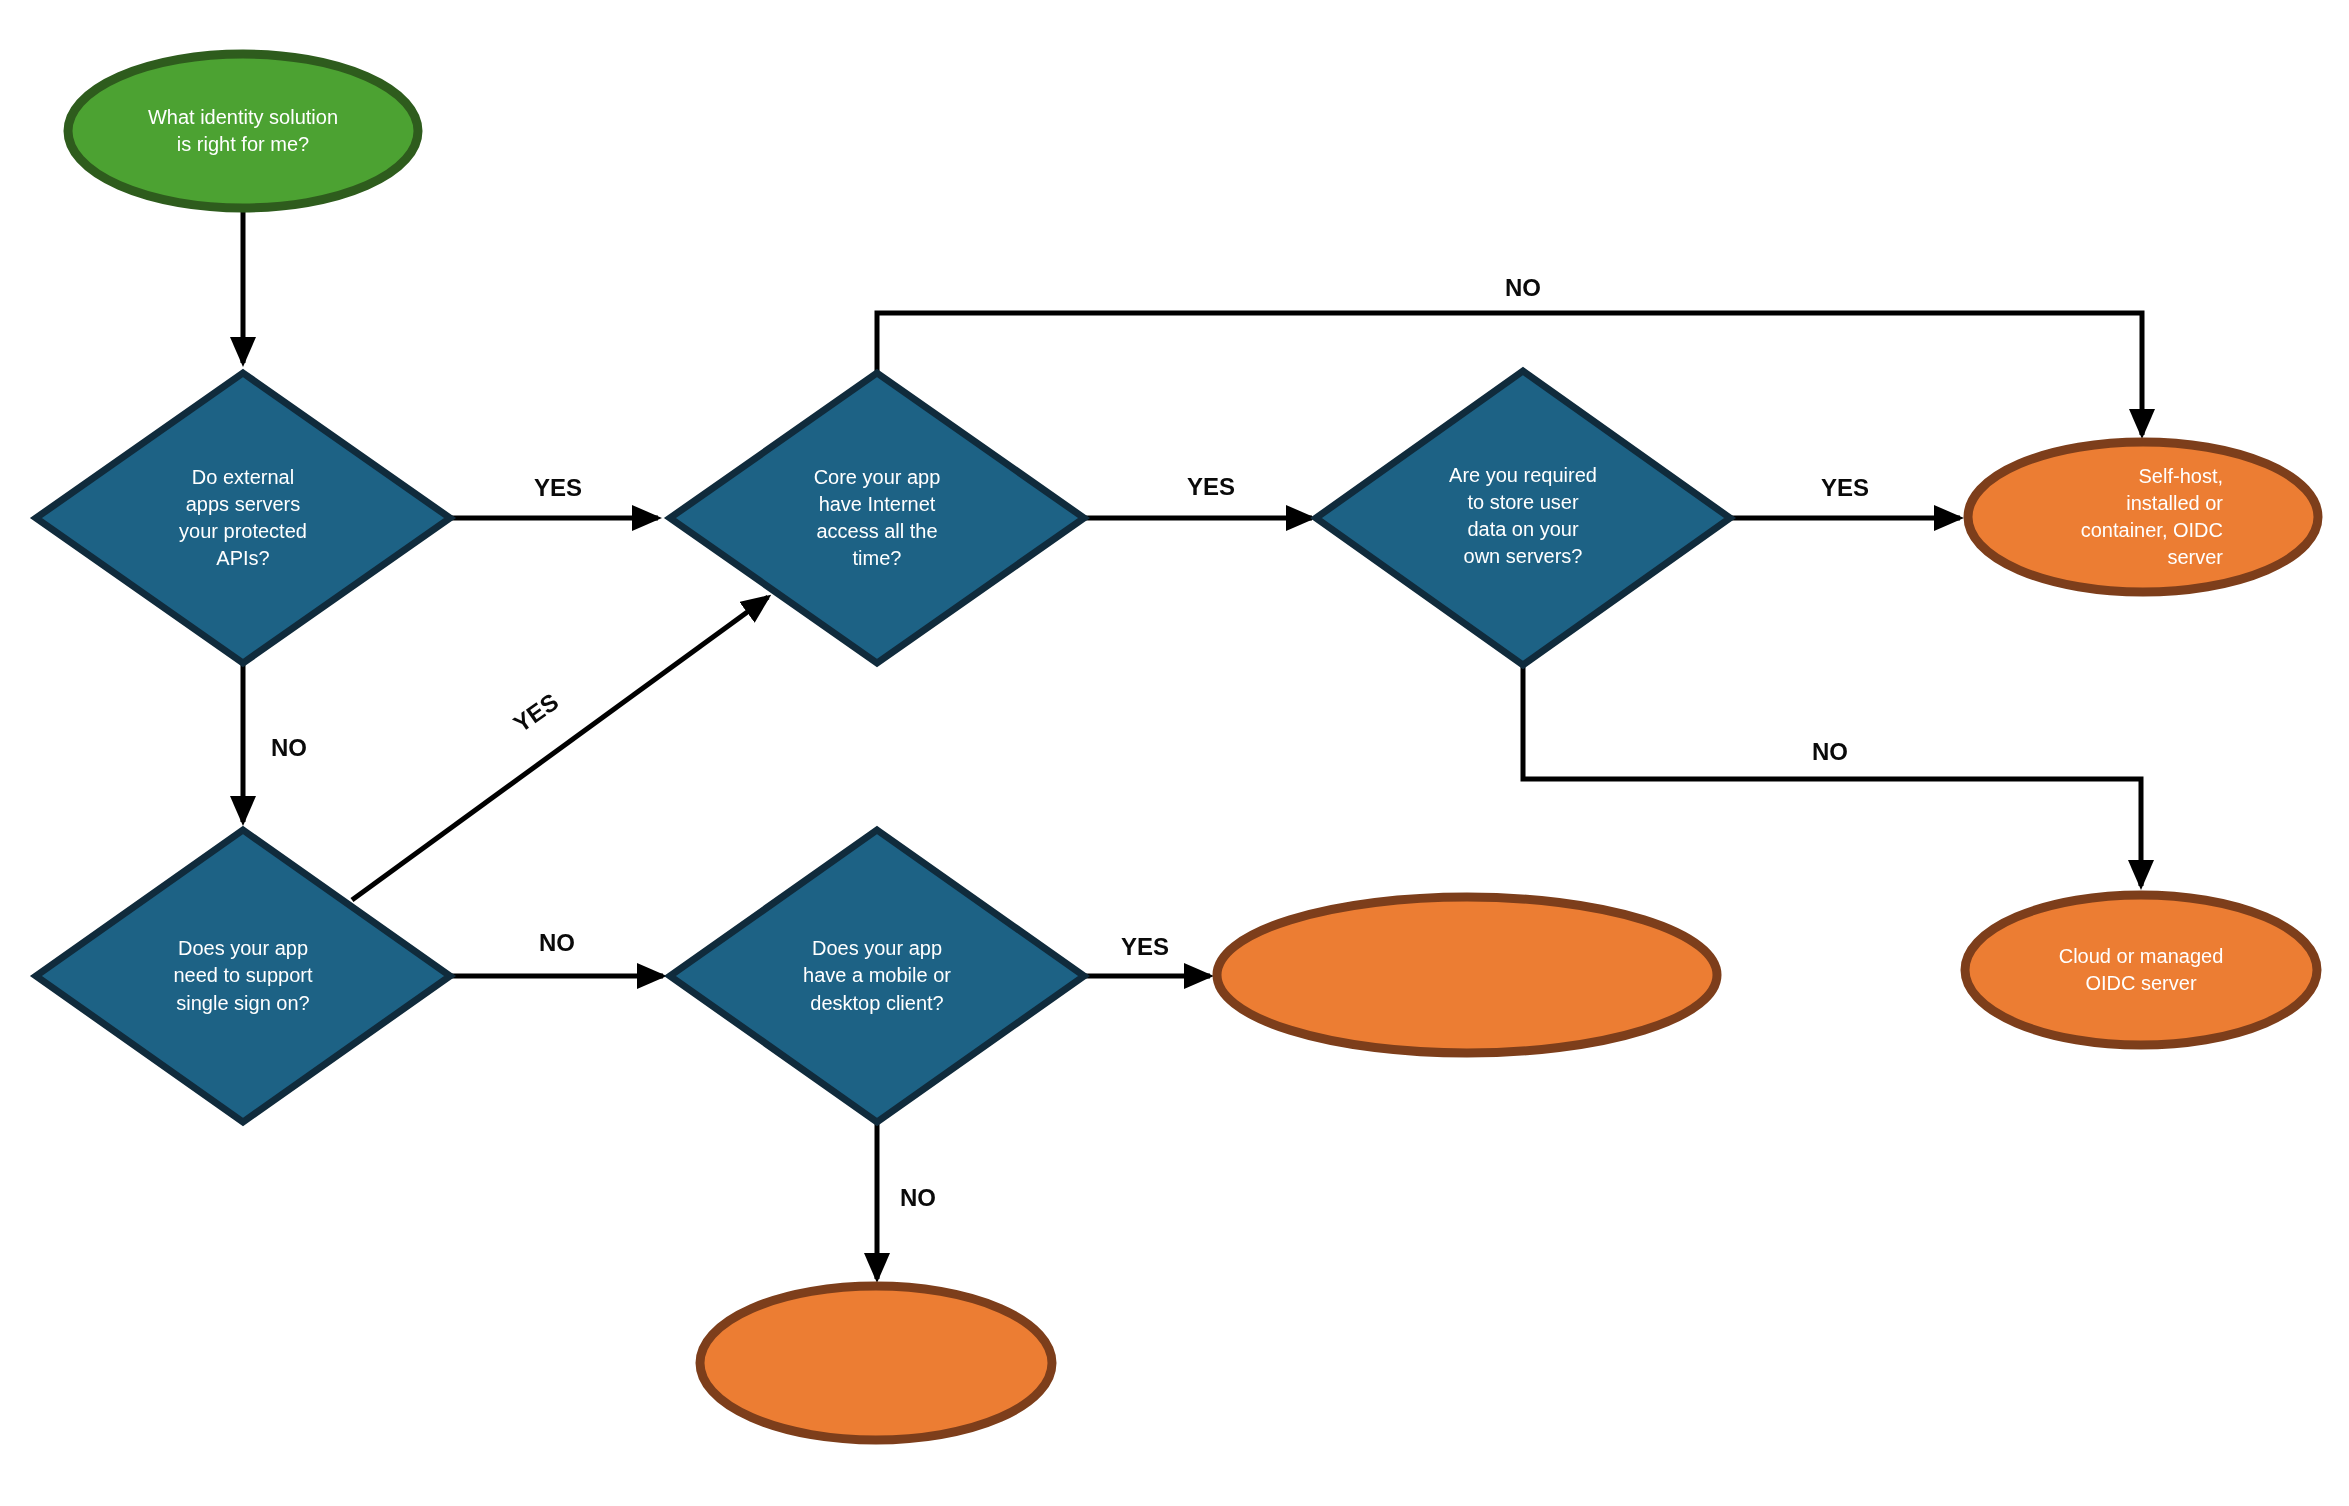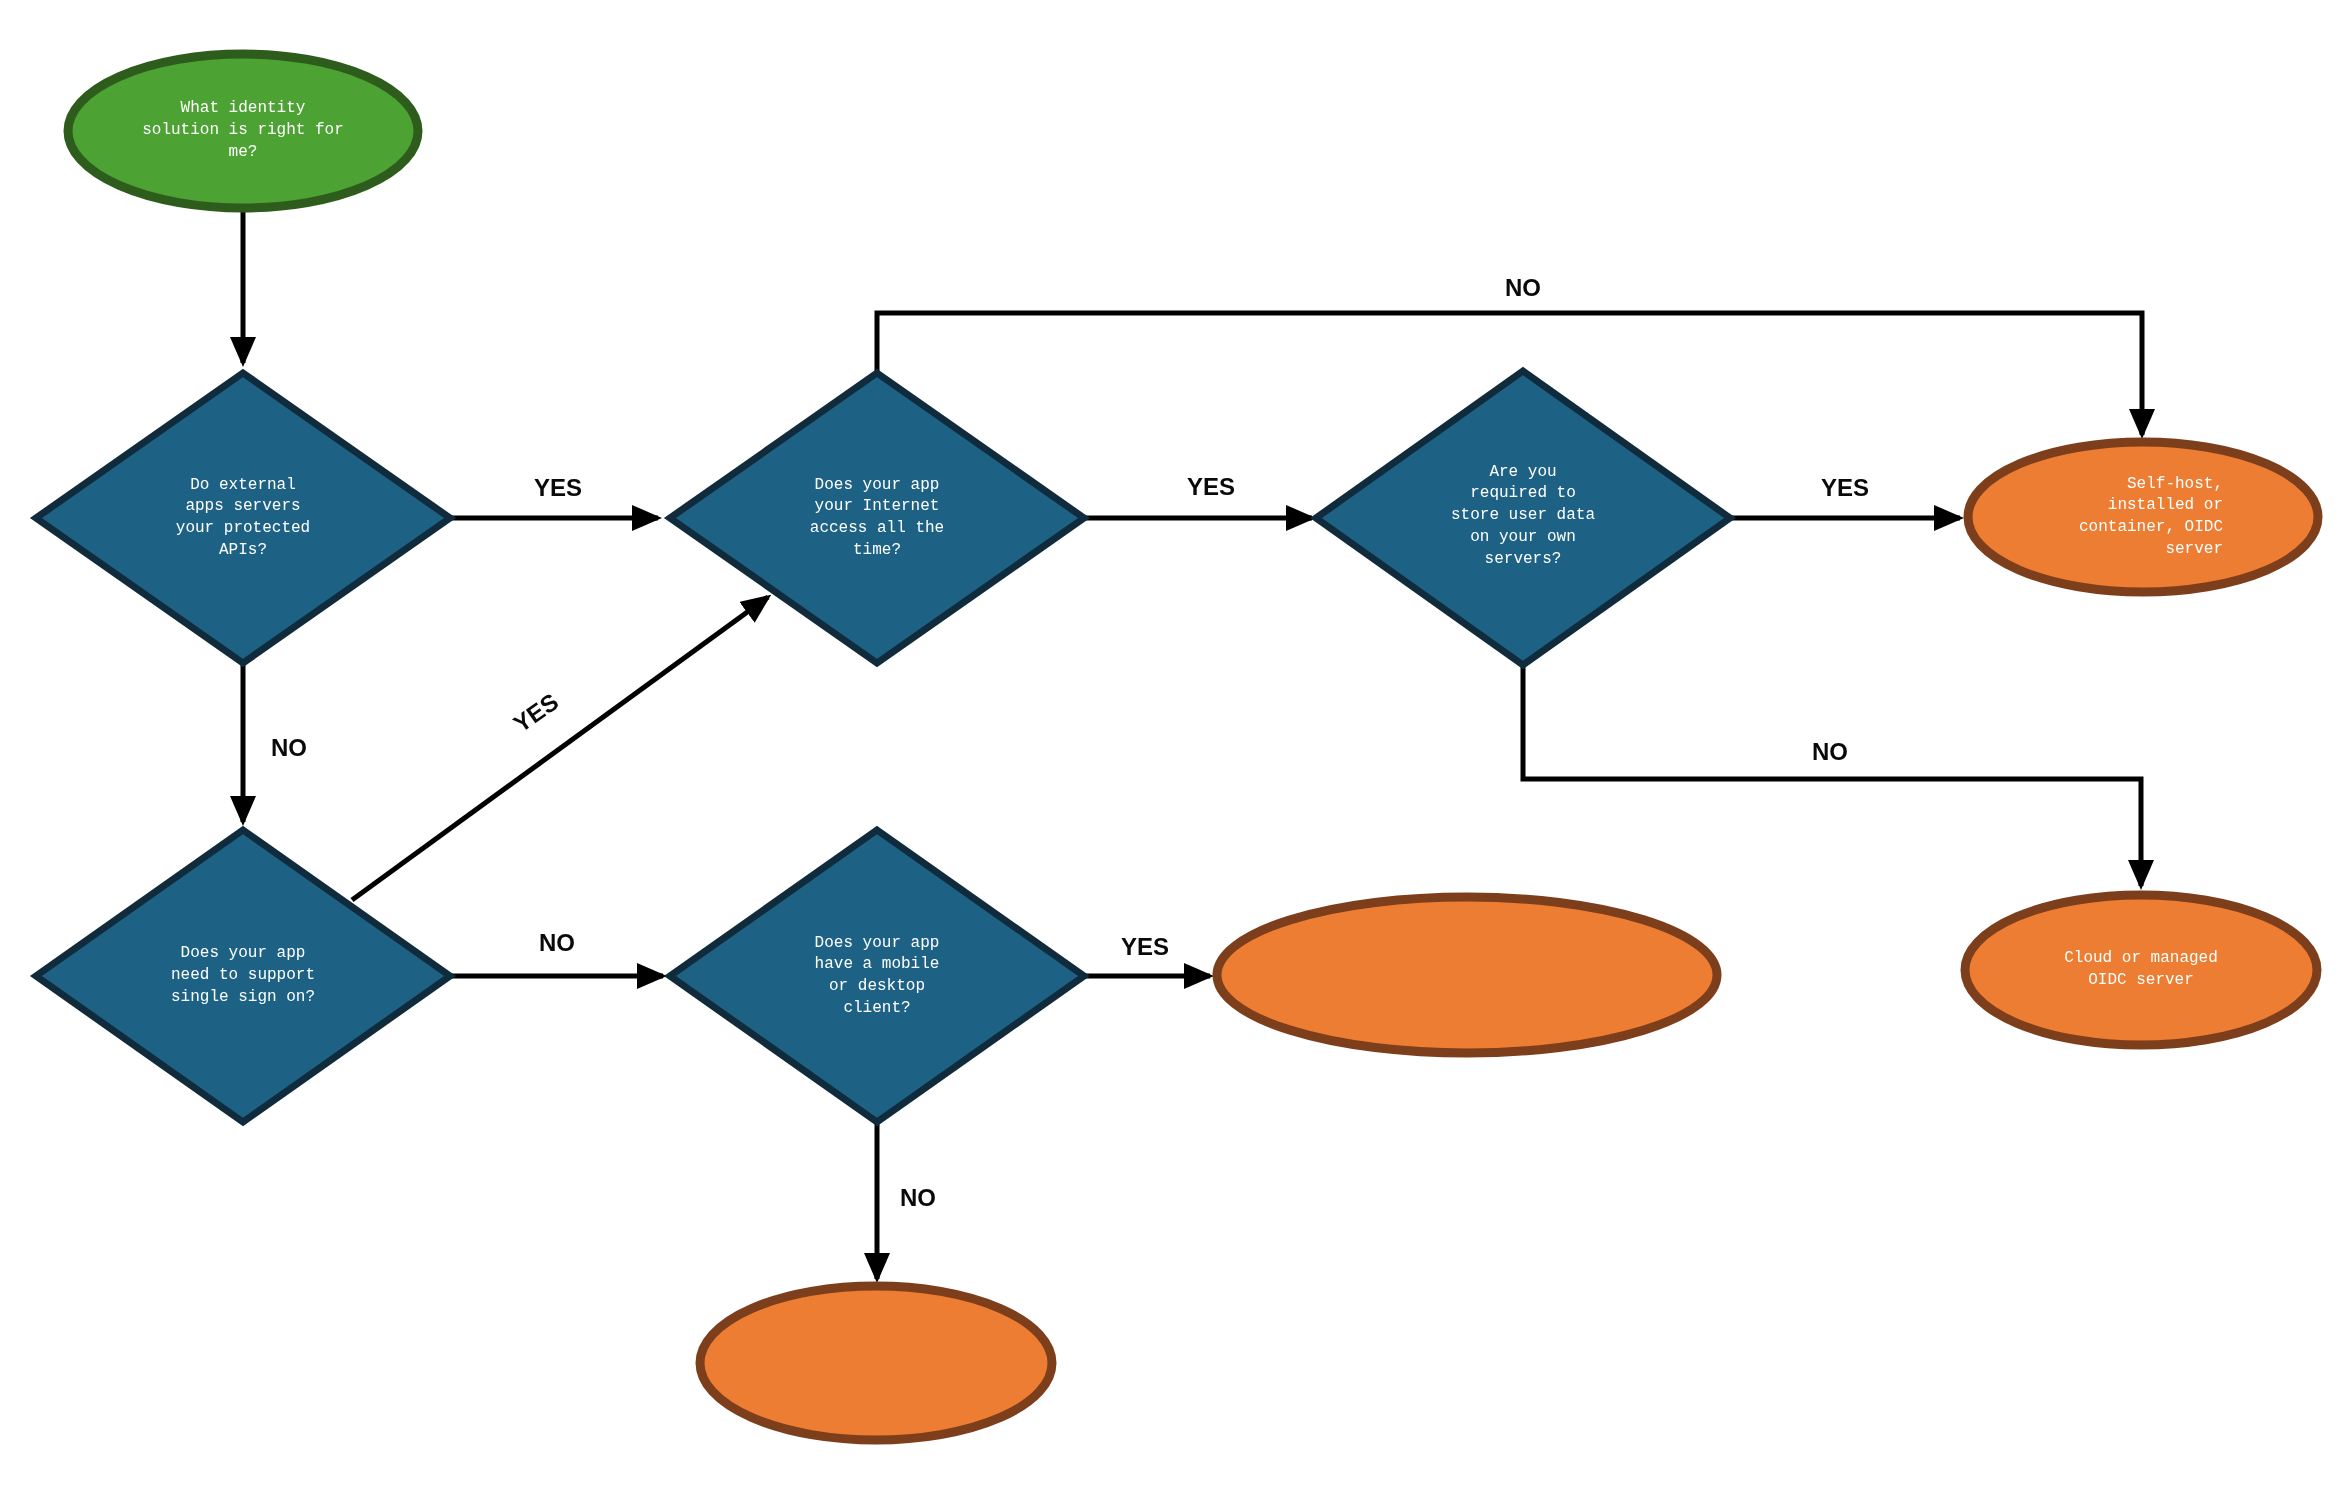--- a/index.html
+++ b/index.html
@@ -12,21 +12,21 @@
   }
   svg.layer{position:absolute;left:0;top:0;width:2349px;height:1506px;}
   .edge{fill:none;stroke:var(--line,#000);stroke-width:5px;}
   .arrowhead{fill:var(--line,#000);}
   .diamond{fill:var(--diamond-fill,#1d6285);stroke:var(--diamond-border,#102b3c);stroke-width:7px;}
   .oval-green{fill:var(--start-fill,#4ca232);stroke:var(--start-border,#2e5c1d);stroke-width:9px;}
   .oval-orange{fill:var(--result-fill,#ec7d33);stroke:var(--result-border,#7d3e1b);stroke-width:9px;}
   .node-label{
     position:absolute;display:flex;align-items:center;justify-content:center;
     text-align:center;color:var(--node-text,#fff);
-    font-size:16px;line-height:1.36;font-family:Liberation Mono, monospace;
+    font-size:20px;line-height:1.36;
   }
   .edge-label{
     position:absolute;transform:translate(-50%,-50%);
     font-size:24px;font-weight:700;color:var(--label-text,#0a0a0a);
     white-space:nowrap;
   }
   .edge-label.rot{transform:translate(-50%,-50%) rotate(-35deg);}
 </style>
 </head>
 <body>
@@ -63,21 +63,21 @@
       <polygon class="diamond" points="877,830 1084,976 877,1122 670,976"></polygon>
       <ellipse class="oval-orange" cx="2143" cy="517" rx="175" ry="75"></ellipse>
       <ellipse class="oval-orange" cx="1467" cy="975" rx="250" ry="78"></ellipse>
       <ellipse class="oval-orange" cx="2141" cy="970" rx="176" ry="75"></ellipse>
       <ellipse class="oval-orange" cx="876" cy="1363" rx="176" ry="77"></ellipse>
     </g>
   </svg>
 
   <div class="node-label" style="left:138px;top:51px;width:210px;height:160px;">What identity solution is right for me?</div>
   <div class="node-label" style="left:168px;top:368px;width:150px;height:300px;">Do external apps servers your protected APIs?</div>
-  <div class="node-label" style="left:802px;top:368px;width:150px;height:300px;">Does your app your Internet access all the time?</div>
+  <div class="node-label" style="left:802px;top:368px;width:150px;height:300px;">Core your app have Internet access all the time?</div>
   <div class="node-label" style="left:1448px;top:366px;width:150px;height:300px;">Are you required to store user data on your own servers?</div>
   <div class="node-label" style="left:802px;top:826px;width:150px;height:300px;">Does your app have a mobile or desktop client?</div>
   <div class="node-label" style="left:168px;top:826px;width:150px;height:300px;">Does your app need to support single sign on?</div>
   <div class="node-label" style="left:2063px;top:437px;width:160px;height:160px;text-align:right;">Self-host, installed or container, OIDC server</div>
   <div class="node-label" style="left:2046px;top:890px;width:190px;height:160px;">Cloud or managed OIDC server</div>
 
   <div class="edge-label" style="left:558px;top:488px;">YES</div>
   <div class="edge-label" style="left:289px;top:748px;">NO</div>
   <div class="edge-label rot" style="left:536px;top:713px;">YES</div>
   <div class="edge-label" style="left:1211px;top:487px;">YES</div>

